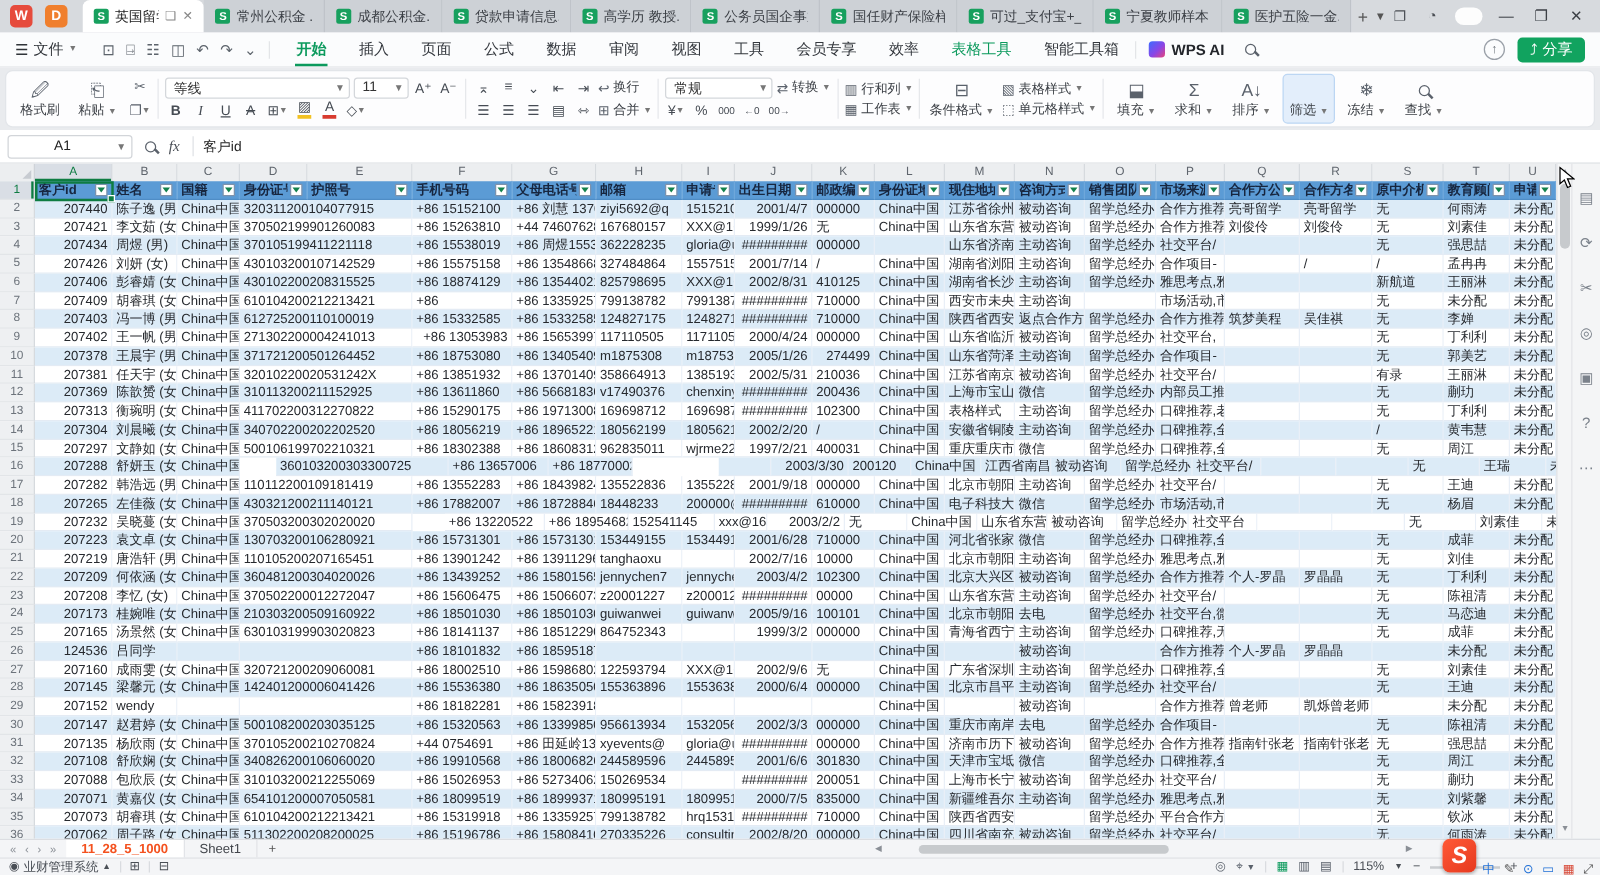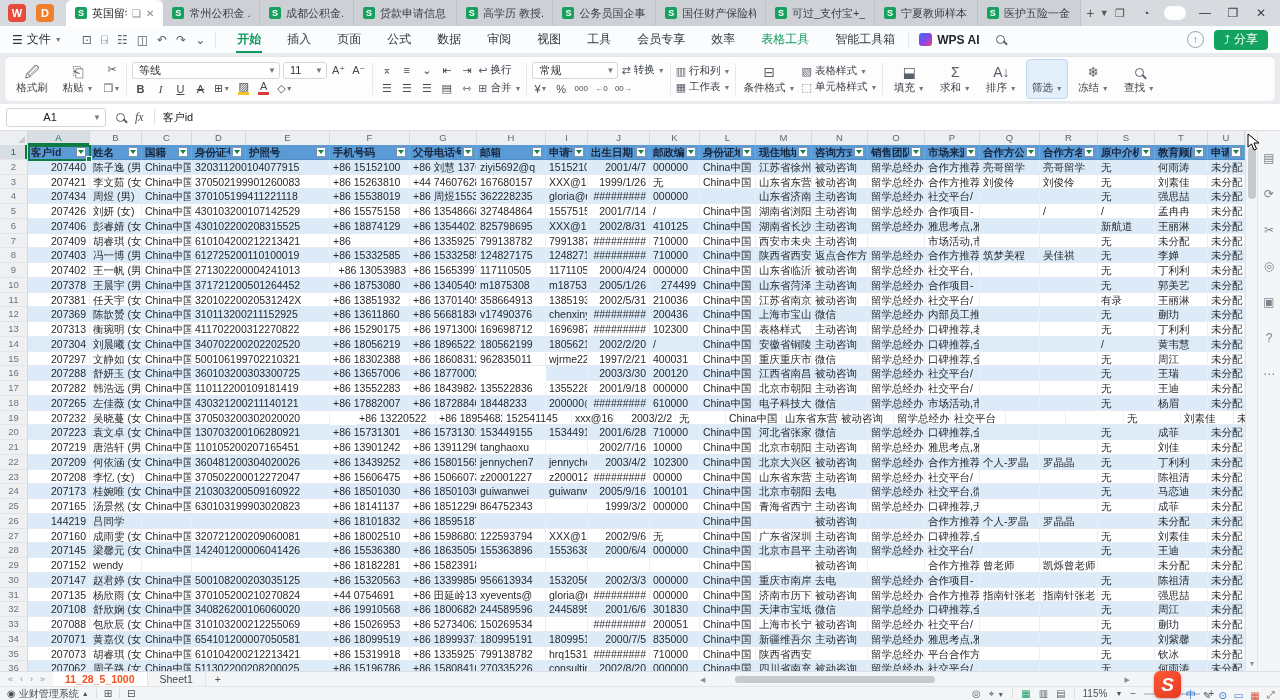--- a/index.html
+++ b/index.html
@@ -905,21 +905,21 @@
           <div class="c" style="width: 58px; flex: 0 0 auto;"></div>
           <div class="c" style="width: 57px; flex: 0 0 auto;">无</div>
           <div class="c" style="width: 53px; flex: 0 0 auto;">周江</div>
           <div class="c" style="width: 37px; flex: 0 0 auto;">未分配</div>
         </div>
         <div class="grow r-even">
           <div class="gut">16</div>
           <div class="c num" style="width: 62px; flex: 0 0 auto;">207288</div>
           <div class="c" style="width: 52px; flex: 0 0 auto;">舒妍玉 (女</div>
           <div class="c" style="width: 50px; flex: 0 0 auto;">China中国</div>
-          <div class="c" style="width: 138px; flex: 0 0 auto;">360103200303300725</div>
+          <div class="c" style="width: 138px; flex: 0 0 auto; margin-left: 29px;">360103200303300725</div>
           <div class="c" style="width: 80px; flex: 0 0 auto;">+86 13657006</div>
           <div class="c" style="width: 67px; flex: 0 0 auto;">+86 1877000215</div>
           <div class="c" style="width: 69px; flex: 0 0 auto; margin-top: 40px;">bgbgbow@</div>
           <div class="c" style="width: 42px; flex: 0 0 auto;"></div>
           <div class="c num" style="width: 62px; flex: 0 0 auto;">2003/3/30</div>
           <div class="c" style="width: 50px; flex: 0 0 auto;">200120</div>
           <div class="c" style="width: 56px; flex: 0 0 auto;">China中国</div>
           <div class="c" style="width: 56px; flex: 0 0 auto;">江西省南昌</div>
           <div class="c" style="width: 56px; flex: 0 0 auto;">被动咨询</div>
           <div class="c" style="width: 57px; flex: 0 0 auto;">留学总经办</div>
@@ -1132,21 +1132,21 @@
           <div class="c" style="width: 57px; flex: 0 0 auto;">留学总经办</div>
           <div class="c" style="width: 55px; flex: 0 0 auto;">口碑推荐,无</div>
           <div class="c" style="width: 60px; flex: 0 0 auto;"></div>
           <div class="c" style="width: 58px; flex: 0 0 auto;"></div>
           <div class="c" style="width: 57px; flex: 0 0 auto;">无</div>
           <div class="c" style="width: 53px; flex: 0 0 auto;">成菲</div>
           <div class="c" style="width: 37px; flex: 0 0 auto;">未分配</div>
         </div>
         <div class="grow r-even">
           <div class="gut">26</div>
-          <div class="c num" style="width: 62px; flex: 0 0 auto;">144219</div>
+          <div class="c num" style="width: 62px; flex: 0 0 auto;">124536</div>
           <div class="c" style="width: 52px; flex: 0 0 auto;">吕同学</div>
           <div class="c" style="width: 50px; flex: 0 0 auto;"></div>
           <div class="c" style="width: 138px; flex: 0 0 auto;"></div>
           <div class="c" style="width: 80px; flex: 0 0 auto;">+86 18101832</div>
           <div class="c" style="width: 67px; flex: 0 0 auto;">+86 1859518772</div>
           <div class="c" style="width: 69px; flex: 0 0 auto;"></div>
           <div class="c" style="width: 42px; flex: 0 0 auto;"></div>
           <div class="c num" style="width: 62px; flex: 0 0 auto;"></div>
           <div class="c" style="width: 50px; flex: 0 0 auto;"></div>
           <div class="c" style="width: 56px; flex: 0 0 auto;">China中国</div>

